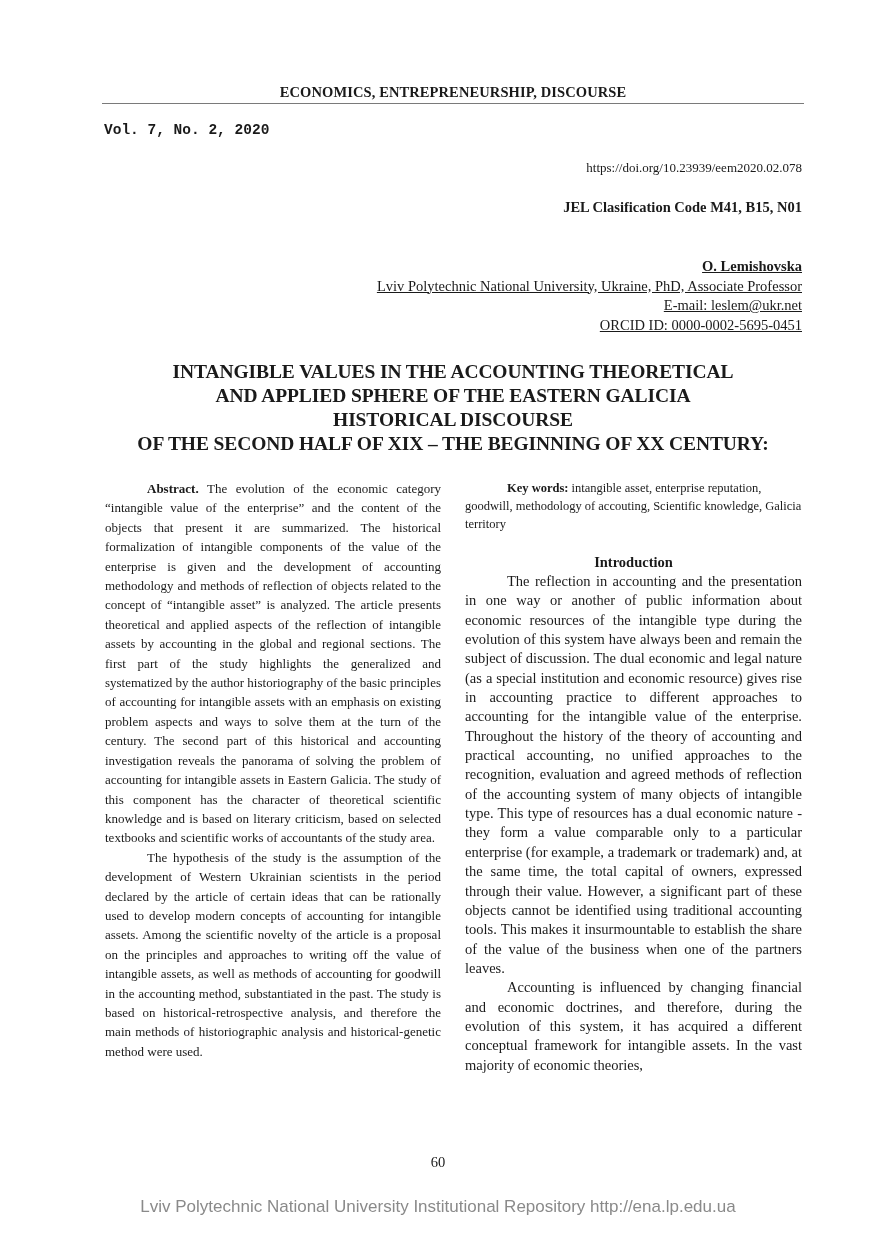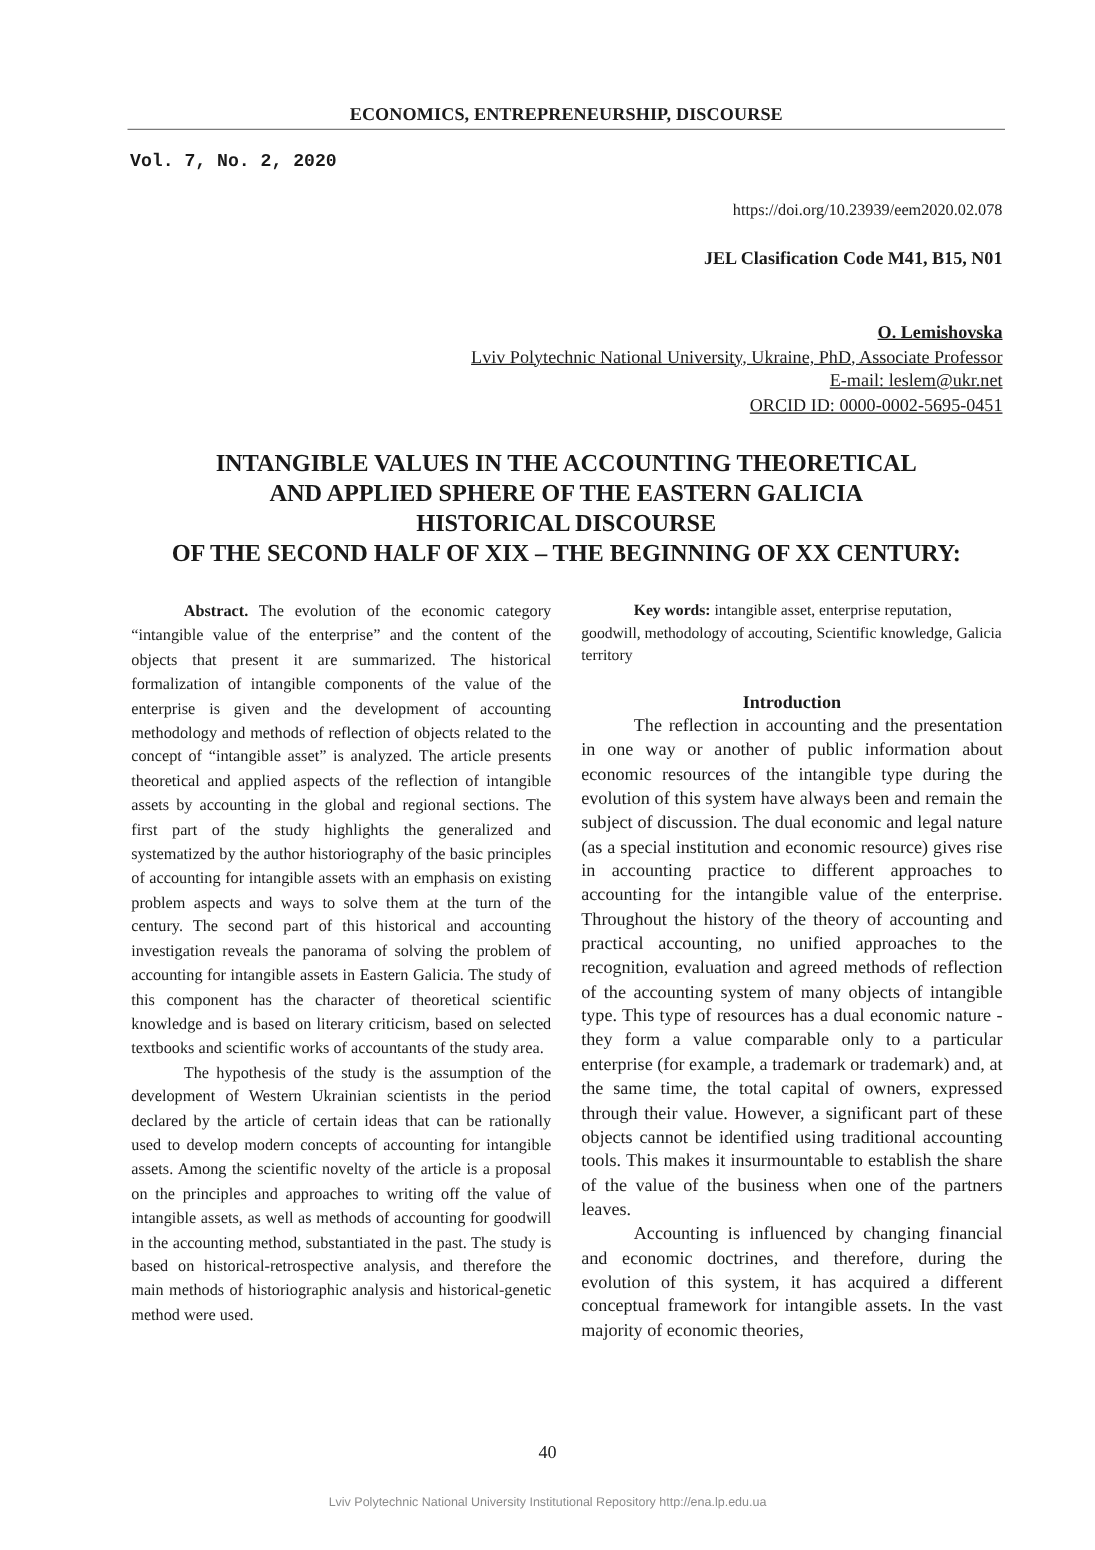--- a/index.html
+++ b/index.html
@@ -46,21 +46,21 @@
   .section-heading {
     text-align: center; font-weight: bold; font-size: 14.5px; margin: 19px 0 0 0; line-height: 20px;
   }
   .intro { font-size: 14.5px; line-height: 19.35px; }
   .intro p { text-indent: 42px; }
   .page-number {
     position: absolute; left: 0; width: 876px; top: 1154px; text-align: center; font-size: 14.5px;
   }
   .repo-footer {
     position: absolute; left: 0; width: 876px; top: 1197px; text-align: center;
-    font-family: "Liberation Sans", "DejaVu Sans", sans-serif; font-size: 10px; color: #8a8a8a;
+    font-family: "Liberation Sans", "DejaVu Sans", sans-serif; font-size: 17px; color: #8a8a8a;
   }
 </style>
 </head>
 <body>
 
 <div class="journal-header">ECONOMICS, ENTREPRENEURSHIP, DISCOURSE</div>
 <div class="header-rule"></div>
 
 <div class="volume">Vol. 7, No. 2, 2020</div>
 <div class="doi">https://doi.org/10.23939/eem2020.02.078</div>
@@ -90,14 +90,14 @@
 
 <div class="col col-right">
   <p class="keywords"><span class="label-bold">Key words:</span><span> intangible asset, enterprise reputation, goodwill, methodology of accouting, Scientific knowledge, Galicia territory</span></p>
   <div class="section-heading">Introduction</div>
   <div class="intro">
     <p>The reflection in accounting and the presentation in one way or another of public information about economic resources of the intangible type during the evolution of this system have always been and remain the subject of discussion. The dual economic and legal nature (as a special institution and economic resource) gives rise in accounting practice to different approaches to accounting for the intangible value of the enterprise. Throughout the history of the theory of accounting and practical accounting, no unified approaches to the recognition, evaluation and agreed methods of reflection of the accounting system of many objects of intangible type. This type of resources has a dual economic nature - they form a value comparable only to a particular enterprise (for example, a trademark or trademark) and, at the same time, the total capital of owners, expressed through their value. However, a significant part of these objects cannot be identified using traditional accounting tools. This makes it insurmountable to establish the share of the value of the business when one of the partners leaves.</p>
     <p>Accounting is influenced by changing financial and economic doctrines, and therefore, during the evolution of this system, it has acquired a different conceptual framework for intangible assets. In the vast majority of economic theories,</p>
   </div>
 </div>
 
-<div class="page-number">40</div>
+<div class="page-number">60</div>
 <div class="repo-footer">Lviv Polytechnic National University Institutional Repository http://ena.lp.edu.ua</div>
 
 </body></html>

